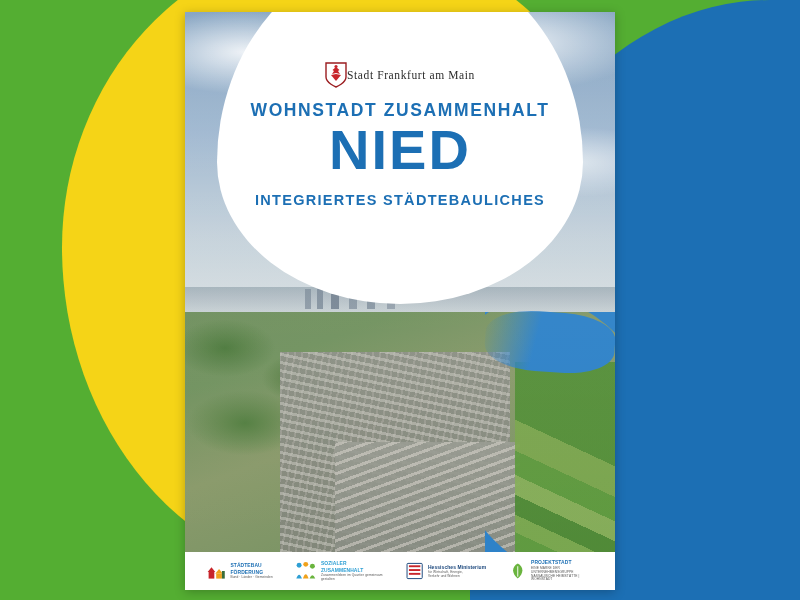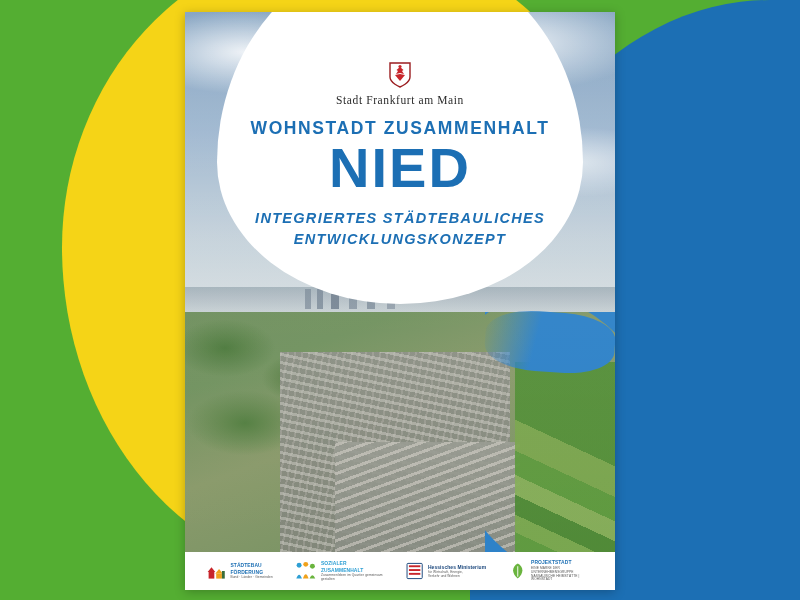--- a/index.html
+++ b/index.html
@@ -192,23 +192,21 @@
     position: absolute;
     left: 32px;
     top: 50px;
     width: 366px;
     text-align: center;
   }
   .crest {
     display: flex;
     align-items: center;
     justify-content: center;
-    gap: 6px;
     margin-bottom: 12px;
-    flex-direction: column;
   }
   .crest-shield {
     width: 22px;
     height: 26px;
   }
   .crest-text {
     font-family: "Liberation Serif", serif;
     font-size: 11.5px;
     letter-spacing: 0.6px;
     color: #2b2b2b;
@@ -224,21 +222,20 @@
   .bigtitle {
     font-size: 56px;
     font-weight: bold;
     letter-spacing: 2px;
     line-height: 0.95;
     color: #1c6fb4;
     margin: 2px 0 14px 0;
   }
   .subtitle {
     font-size: 14.5px;
-    font-style: italic;
     font-weight: bold;
     letter-spacing: 1.3px;
     line-height: 1.45;
     color: #1c6fb4;
   }
 
   
   .footer {
     position: absolute;
     left: 0;
@@ -309,21 +306,20 @@
           <circle cx="11" cy="4.5" r="1.6" fill="#c8252b"></circle>
           <path d="M6 13 L11 12 L16 13 L11 19 Z" fill="#c8252b"></path>
         </svg>
         <div class="crest-text">Stadt Frankfurt am Main</div>
       </div>
 
       <div class="kicker">WOHNSTADT ZUSAMMENHALT</div>
       <div class="bigtitle">NIED</div>
       <div class="subtitle">
         <div>INTEGRIERTES STÄDTEBAULICHES</div>
-        <div>ENTWICKLUNGSKONZEPT</div>
       </div>
     </div>
 
     <div class="footer">
 
       <div class="logo logo-a">
         <svg class="logo-mark" width="22" height="22" viewBox="0 0 22 22">
           <path d="M2 12 L6 7 L10 12 Z" fill="#c8252b"></path>
           <rect x="3" y="12" width="6" height="7" fill="#c8252b"></rect>
           <path d="M10 14 L14 9 L18 14 Z" fill="#f0a21c"></path>

